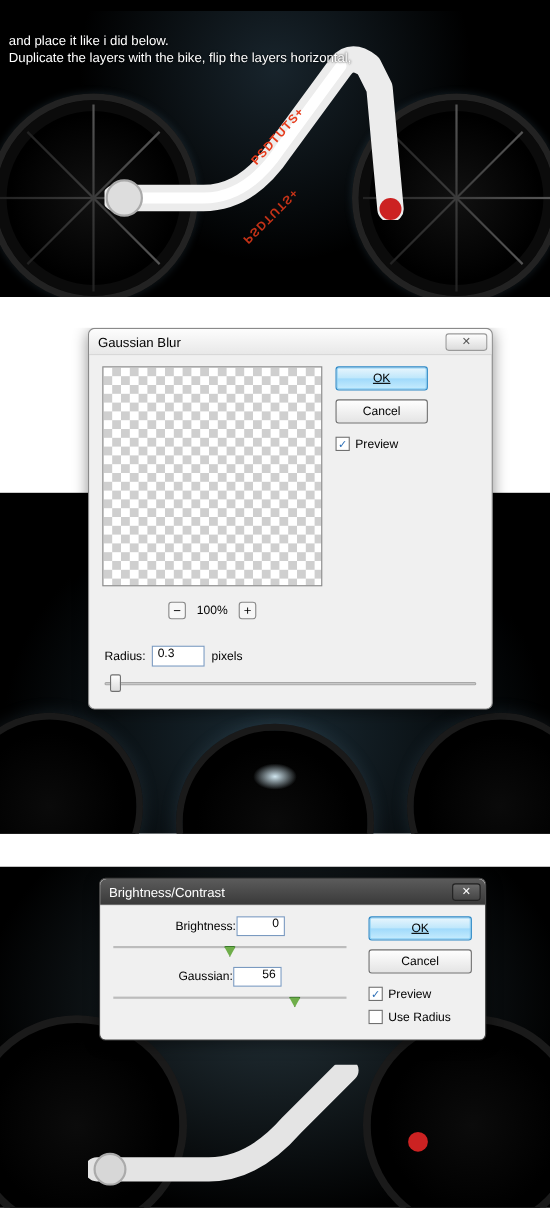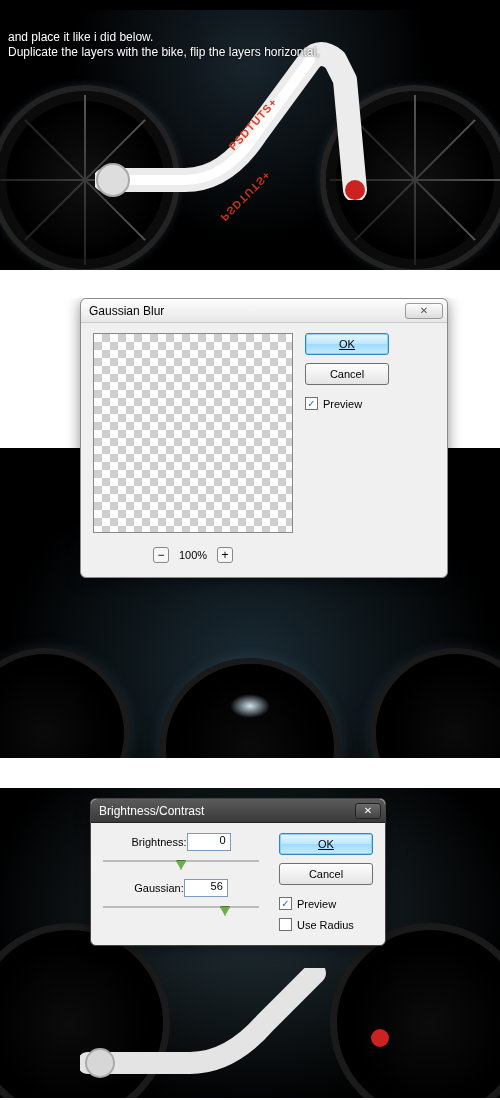--- a/index.html
+++ b/index.html
@@ -232,37 +232,48 @@
         <div class="btn primary">OK</div>
         <div class="btn">Cancel</div>
         <div class="chk" style="margin-top:4px;">
           <div class="chkbox">
               <span>✓</span>
             </div>
           <span>Preview</span>
         </div>
       </div>
     </div>
+    <div style="padding:0 14px 14px 14px;">
+      <div class="field-row">
+        <span>Radius:</span>
+        <div class="numinput"><span>0.3</span></div>
+        <span>pixels</span>
+      </div>
+      <div class="slider-track">
+        <div class="rail"></div>
+        <div class="slider-thumb" style="left:3%;"></div>
+      </div>
+    </div>
   </div>
 </div>
 
 <div class="panel panel3">
   <div class="lowframe">
     <div class="lfwheel" style="left:-30px; top:135px;"></div>
     <div class="lfwheel" style="right:-30px; top:135px;"></div>
     <div class="lowbike-frame">
       <svg viewBox="0 0 320 110">
         <path d="M8 95 L110 95 Q150 95 185 55 L235 5" fill="none" stroke="#e4e4e4" stroke-width="22" stroke-linecap="round" stroke-linejoin="round"></path>
         <circle cx="20" cy="95" r="14" fill="#d7d7d7" stroke="#aaa" stroke-width="2"></circle>
         <circle cx="300" cy="70" r="9" fill="#c22"></circle>
       </svg>
     </div>
   </div>
 
-  <div class="dialog" style="left:90px; top:10px; width:296px; border-color:#444;">
+  <div class="dialog" style="left:90px; top:10px; width:352px; border-color:#444;">
     <div class="titlebar dark">
       <span>Brightness/Contrast</span>
       <div class="closebtn darkx">
         <span>✕</span>
       </div>
     </div>
     <div class="dlg-body" style="gap:16px;">
       <div class="bc-grid">
         <div class="bc-row">
           <span class="bc-label">Brightness:</span>

